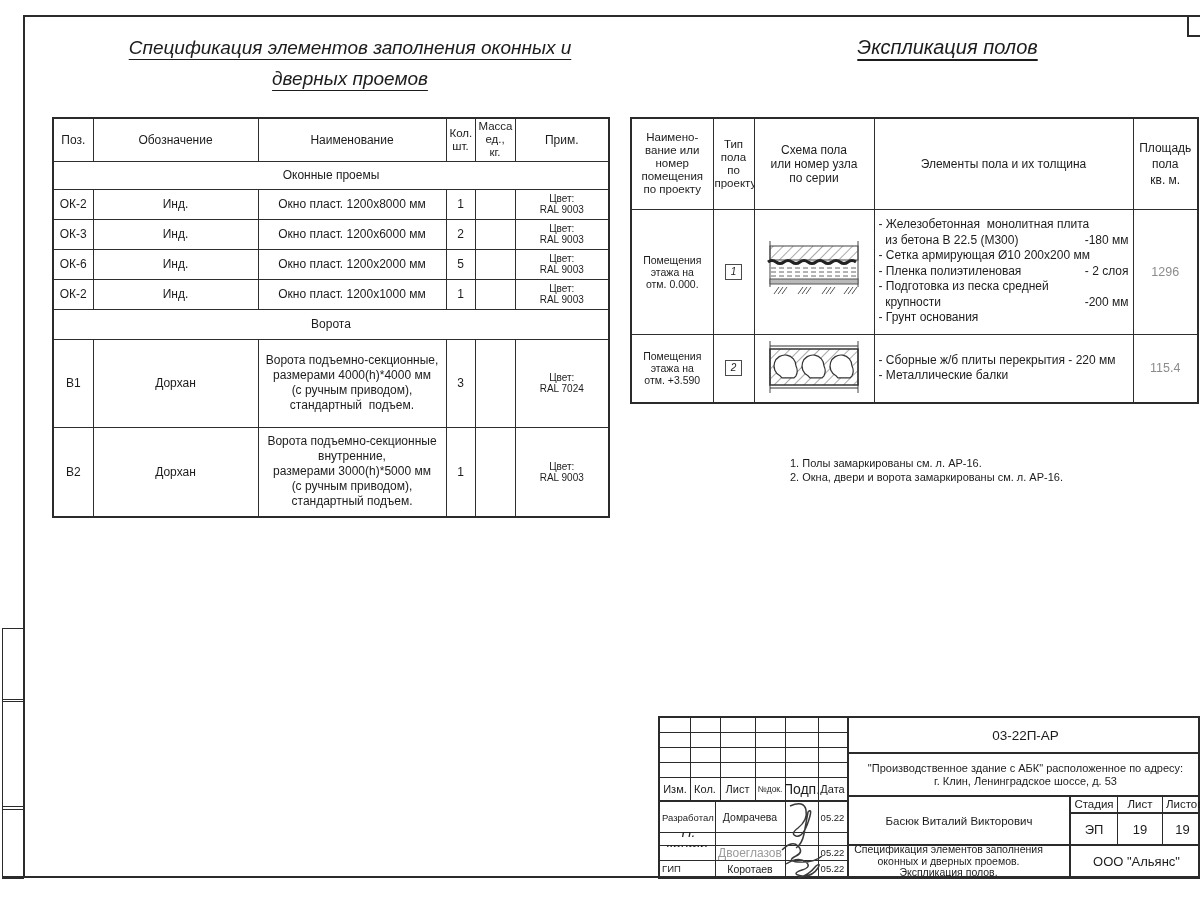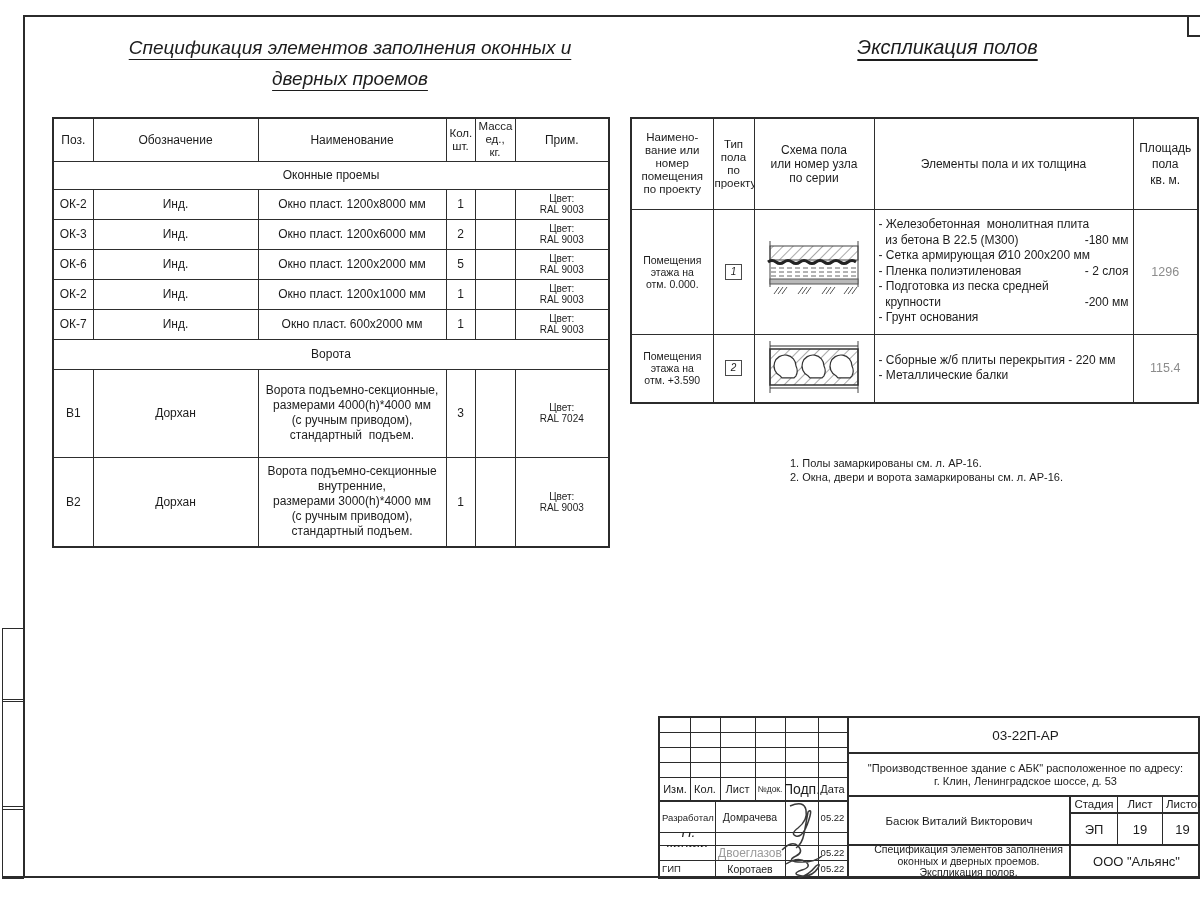--- a/index.html
+++ b/index.html
@@ -112,49 +112,40 @@
     <tr style="height:30px;">
       <td>ОК-2</td>
       <td>Инд.</td>
       <td>Окно пласт. 1200х1000 мм</td>
       <td>1</td>
       <td></td>
       <td class="note pre">Цвет:
 RAL 9003</td>
     </tr>
     <tr style="height:30px;">
-      <td>ОК-7</td>
-      <td>Инд.</td>
-      <td>Окно пласт. 600х2000 мм</td>
-      <td>1</td>
-      <td></td>
-      <td class="note pre">Цвет:
-RAL 9003</td>
-    </tr>
-    <tr style="height:30px;">
       <td colspan="6">Ворота</td>
     </tr>
     <tr style="height:88px;">
       <td>В1</td>
       <td>Дорхан</td>
       <td class="left prew" style="line-height:15px;">Ворота подъемно-секционные,
 размерами 4000(h)*4000 мм
 (с ручным приводом),
 стандартный  подъем.</td>
       <td>3</td>
       <td></td>
       <td class="note pre">Цвет:
 RAL 7024</td>
     </tr>
     <tr style="height:90px;">
       <td>В2</td>
       <td>Дорхан</td>
       <td class="left prew" style="line-height:15px;">Ворота подъемно-секционные
 внутренние,
-размерами 3000(h)*4000 мм
+размерами 3000(h)*5000 мм
 (с ручным приводом),
 стандартный подъем.</td>
       <td>1</td>
       <td></td>
       <td class="note pre">Цвет:
 RAL 9003</td>
     </tr>
   </tbody>
     </table>
 
@@ -331,21 +322,21 @@
     <div class="hline" style="left:411px;top:126px;width:131px;height:2px;"></div>
     <div class="vline" style="left:457px;top:77px;width:1px;height:51px;"></div>
     <div class="vline" style="left:502px;top:77px;width:1px;height:51px;"></div>
 
     <div class="cell" style="left:189px;top:0;width:353px;height:34px;font-size:13.5px;">03-22П-АР</div>
     <div class="cell" style="left:189px;top:36px;width:353px;height:41px;font-size:11px;flex-direction:column;line-height:13px;">
       <div>"Производственное здание с АБК" расположенное по адресу:</div>
       <div>г. Клин, Ленинградское шоссе, д. 53</div>
     </div>
     <div class="cell" style="left:189px;top:79px;width:220px;height:47px;font-size:11.5px;">Басюк Виталий Викторович</div>
-    <div class="cell pre" style="left:189px;top:128px;width:199px;height:31px;font-size:10.5px;line-height:11.5px;padding-left:20px;">Спецификация элементов заполнения
+    <div class="cell pre" style="left:189px;top:128px;width:199px;height:31px;font-size:10.5px;line-height:11.5px;">Спецификация элементов заполнения
 оконных и дверных проемов.
 Экспликация полов.</div>
 
     <div class="cell" style="left:411px;top:77px;width:46px;height:17px;font-size:11.5px;">Стадия</div>
     <div class="cell" style="left:458px;top:77px;width:44px;height:17px;font-size:11.5px;">Лист</div>
     <div class="cell" style="left:503px;top:77px;width:39px;height:17px;font-size:11.5px;justify-content:flex-start;padding-left:3px;">Листов</div>
     <div class="cell" style="left:411px;top:96px;width:46px;height:30px;font-size:13px;">ЭП</div>
     <div class="cell" style="left:458px;top:96px;width:44px;height:30px;font-size:13px;">19</div>
     <div class="cell" style="left:503px;top:96px;width:39px;height:30px;font-size:13px;">19</div>
     <div class="cell" style="left:411px;top:128px;width:131px;height:31px;font-size:13px;">ООО "Альянс"</div>

